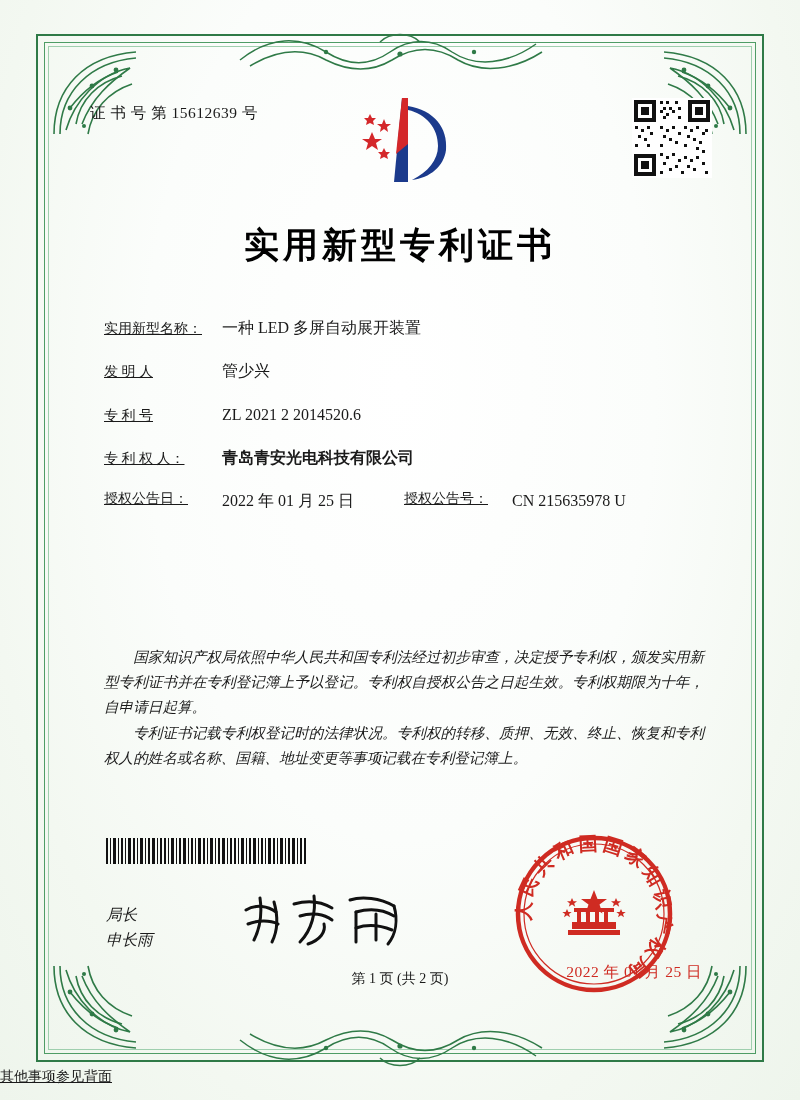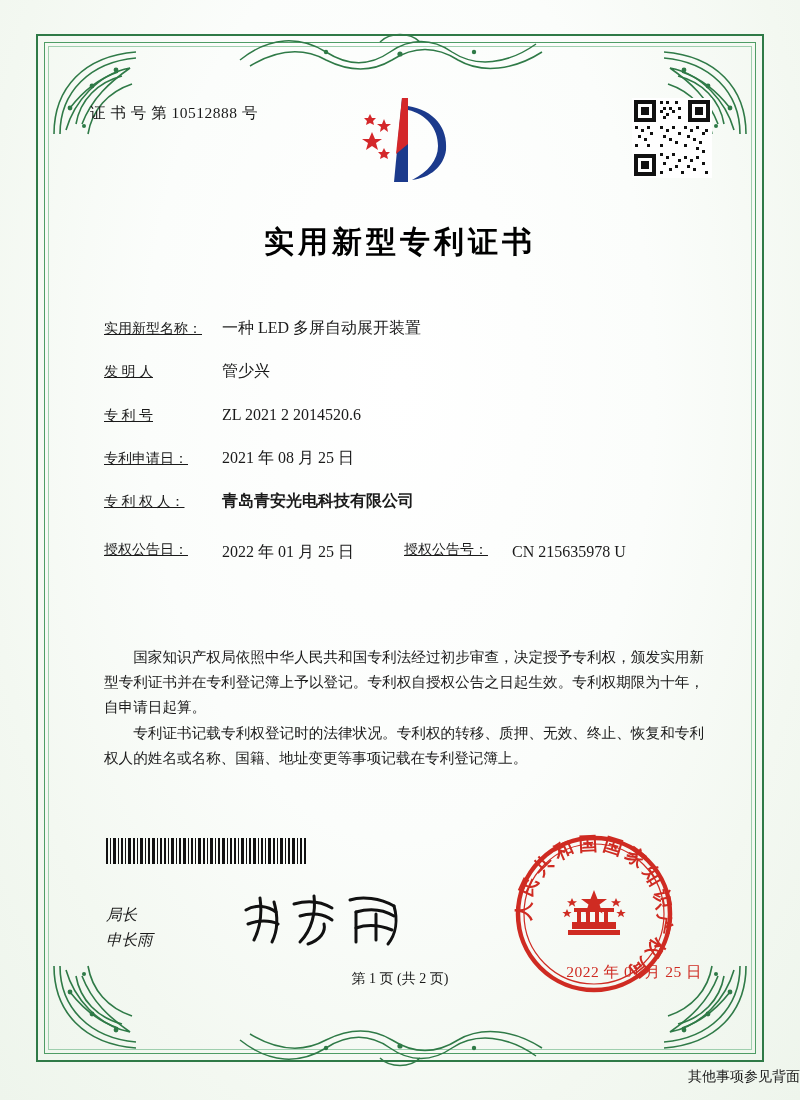--- a/index.html
+++ b/index.html
@@ -95,21 +95,21 @@
     right: 88px; top: 98px;
     width: 80px; height: 80px;
   }
 
   
   .title {
     position: absolute;
     left: 0; right: 0;
     top: 222px;
     text-align: center;
-    font-size: 30px;
+    font-size: 35px;
     font-weight: bold;
     letter-spacing: 4px;
     font-family: "Liberation Serif", "DejaVu Serif", serif;
     color: #000;
   }
 
   
   .fields {
     position: absolute;
     left: 104px;
@@ -134,33 +134,34 @@
     display: flex;
     justify-content: space-between;
   }
   .fvalue {
     flex: 1 1 auto;
     font-size: 16px;
   }
   .fvalue.bold { font-weight: bold; }
 
   .frow-split { display: flex; align-items: baseline; }
-  .frow-split .seg1 { display: flex; width: 300px; margin-top: 8px; }
+  .frow-split .seg1 { display: flex; width: 300px; }
   .frow-split .seg2 { display: flex; }
   .frow-split .seg2 .flabel { width: 108px; flex: 0 0 108px; }
 
   
   .body-text {
     position: absolute;
     left: 104px;
     top: 645px;
     width: 600px;
     font-size: 14.6px;
     line-height: 25px;
     text-align: justify;
+    font-style: italic;
   }
   .body-text p {
     margin: 0 0 1px 0;
     text-indent: 2em;
   }
 
   
   .barcode {
     position: absolute;
     left: 106px;
@@ -208,22 +209,23 @@
     position: absolute;
     left: 0; right: 0;
     top: 970px;
     text-align: center;
     font-size: 14px;
   }
   .footnote {
     position: absolute;
     left: 0; right: 0;
     top: 1068px;
-    text-align: right;
+    text-align: left;
     font-size: 14px;
+    text-decoration: underline;
   }
 </style>
 </head>
 <body>
 
 <div class="certificate">
 
   <div class="border-outer"></div>
   <div class="border-inner"></div>
   <div class="border-thin"></div>
@@ -323,21 +325,21 @@
         <path d="M150 12 C160 2 180 2 190 12"></path>
       </g>
       <g fill="#2f7a47">
         <circle cx="96" cy="22" r="2.2"></circle>
         <circle cx="170" cy="24" r="2.6"></circle>
         <circle cx="244" cy="22" r="2.2"></circle>
       </g>
     </svg>
   </div>
 
-  <div class="cert-no">证 书 号 第 10512888 号</div>
+  <div class="cert-no">证 书 号 第 15612639 号</div>
 
   <div class="emblem">
     <svg width="110" height="96" viewBox="0 0 110 96">
       <path d="M52 6 L58 6 L58 90 L44 90 Z" fill="#1b3a8c"></path>
       <path d="M52 6 L58 6 L58 52 L46 62 Z" fill="#d4272a"></path>
       <path d="M58 14 C84 18 98 36 96 58 C94 74 80 86 62 88 C78 80 88 68 88 54 C88 36 76 22 58 18 Z" fill="#1b3a8c"></path>
       <g fill="#d4272a">
         <polygon points="22,40 25,47 32,47 26,51 28,58 22,54 16,58 18,51 12,47 19,47"></polygon>
         <polygon points="34,27 36,32 41,32 37,35 38,40 34,37 30,40 31,35 27,32 32,32"></polygon>
         <polygon points="20,22 22,26 26,26 23,29 24,33 20,31 16,33 17,29 14,26 18,26"></polygon>
@@ -429,24 +431,20 @@
     <div class="frow">
       <div class="flabel spread">发 明 人</div>
       <div class="fvalue">管少兴</div>
     </div>
 
     <div class="frow">
       <div class="flabel spread">专 利 号</div>
       <div class="fvalue">ZL 2021 2 2014520.6</div>
     </div>
 
-    <div class="frow">
-      <div class="flabel">专利申请日：</div>
-      <div class="fvalue">2021 年 08 月 25 日</div>
-    </div>
 
     <div class="frow">
       <div class="flabel">专 利 权 人：</div>
       <div class="fvalue bold">青岛青安光电科技有限公司</div>
     </div>
 
 
     <div class="frow frow-split">
       <div class="seg1">
         <div class="flabel">授权公告日：</div>

